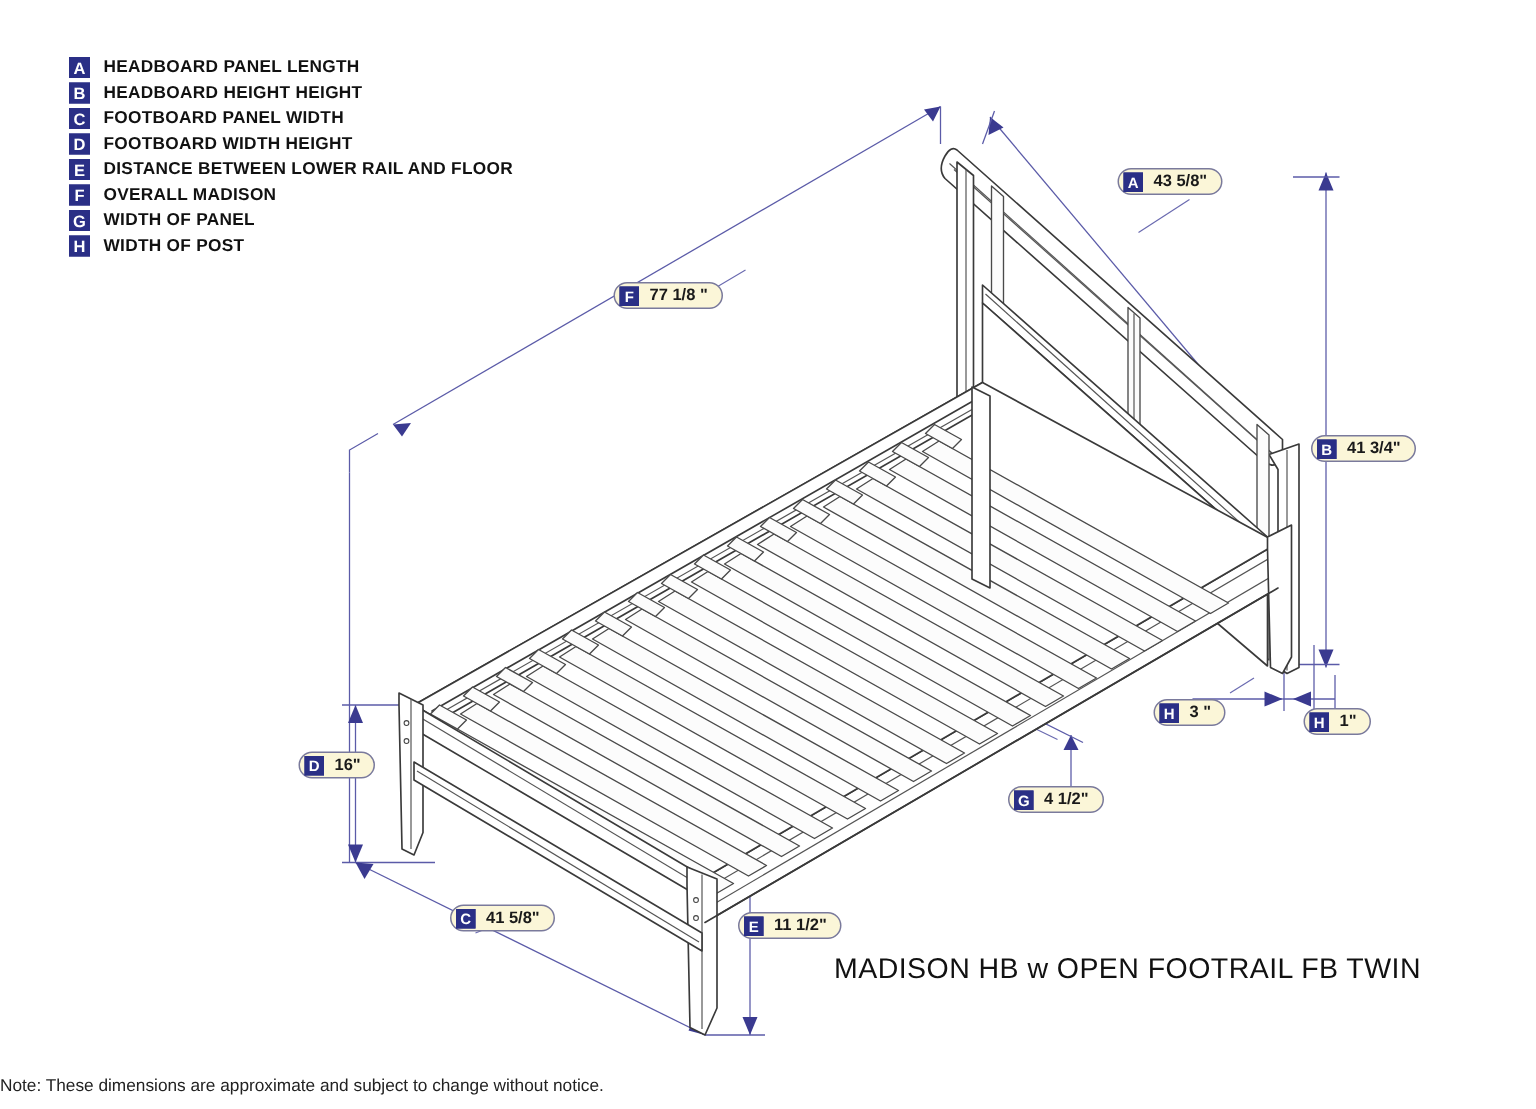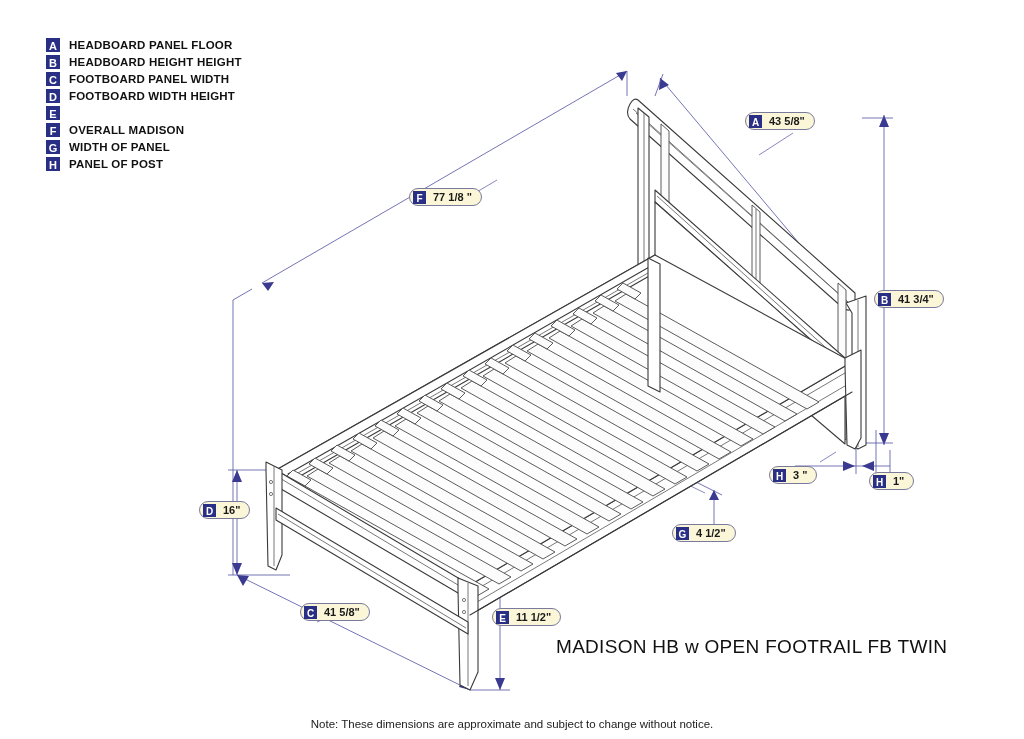--- a/index.html
+++ b/index.html
@@ -30,21 +30,21 @@
   }
   .callout .badge{margin-right:7px;width:13px;height:13px;line-height:13px;font-size:10px;}
   .callout .val{font-size:11px;font-weight:bold;color:#1a1a1a;}
 
   
   #title{
     position:absolute;left:556px;top:636px;
     font-size:19px;font-weight:normal;letter-spacing:.3px;white-space:nowrap;
   }
   #note{
-    position:absolute;left:0;top:718px;width:1024px;text-align:center;
+    position:absolute;left:0;top:718px;width:1024px;
     font-size:11.5px;color:#222;
   }
 
   
   #draw{position:absolute;left:0;top:0;width:1024px;height:739px;}
   #draw svg{display:block;}
   .bedline{fill:none;stroke:#3a3a3a;stroke-width:1.1;stroke-linejoin:round;stroke-linecap:round;}
   .bedline-thin{fill:none;stroke:#555;stroke-width:.8;}
   .bedfill{fill:#ffffff;stroke:#3a3a3a;stroke-width:1.1;stroke-linejoin:round;}
   .bedfill-lt{fill:#fcfcfc;stroke:#4a4a4a;stroke-width:.9;stroke-linejoin:round;}
@@ -219,48 +219,49 @@
     <path class="bedfill" d="M648,258 L660,264 L660,392 L648,386 Z"></path>
 
     <path class="bedline" d="M470,615 L852,392"></path>
   </g>
 </svg>
 </div>
 
 <div id="legend">
   <div class="legend-row">
     <span class="badge">A</span>
-    <span class="legend-text">HEADBOARD PANEL FLOOR</span>
+    <span class="legend-text">HEADBOARD PANEL LENGTH</span>
   </div>
   <div class="legend-row">
     <span class="badge">B</span>
     <span class="legend-text">HEADBOARD HEIGHT HEIGHT</span>
   </div>
   <div class="legend-row">
     <span class="badge">C</span>
     <span class="legend-text">FOOTBOARD PANEL WIDTH</span>
   </div>
   <div class="legend-row">
     <span class="badge">D</span>
     <span class="legend-text">FOOTBOARD WIDTH HEIGHT</span>
   </div>
   <div class="legend-row">
     <span class="badge">E</span>
+    <span class="legend-text">DISTANCE BETWEEN LOWER RAIL AND FLOOR</span>
   </div>
   <div class="legend-row">
     <span class="badge">F</span>
     <span class="legend-text">OVERALL MADISON</span>
   </div>
   <div class="legend-row">
     <span class="badge">G</span>
     <span class="legend-text">WIDTH OF PANEL</span>
   </div>
   <div class="legend-row">
     <span class="badge">H</span>
-    <span class="legend-text">PANEL OF POST</span>
+    <span class="legend-text">WIDTH OF POST</span>
   </div>
 </div>
 
 <div class="callout" style="left:745px;top:112px;">
   <span class="badge">A</span>
   <span class="val">43 5/8"</span>
 </div>
 
 <div class="callout" style="left:874px;top:290px;">
   <span class="badge">B</span>

